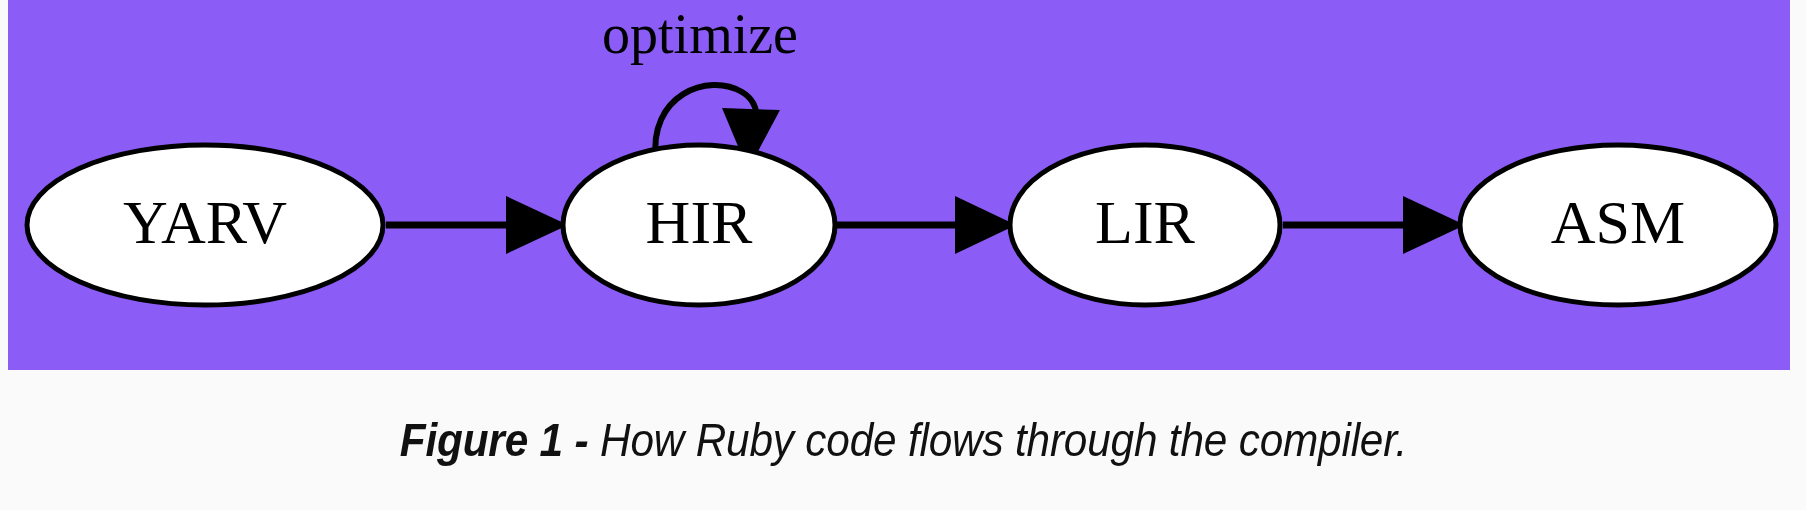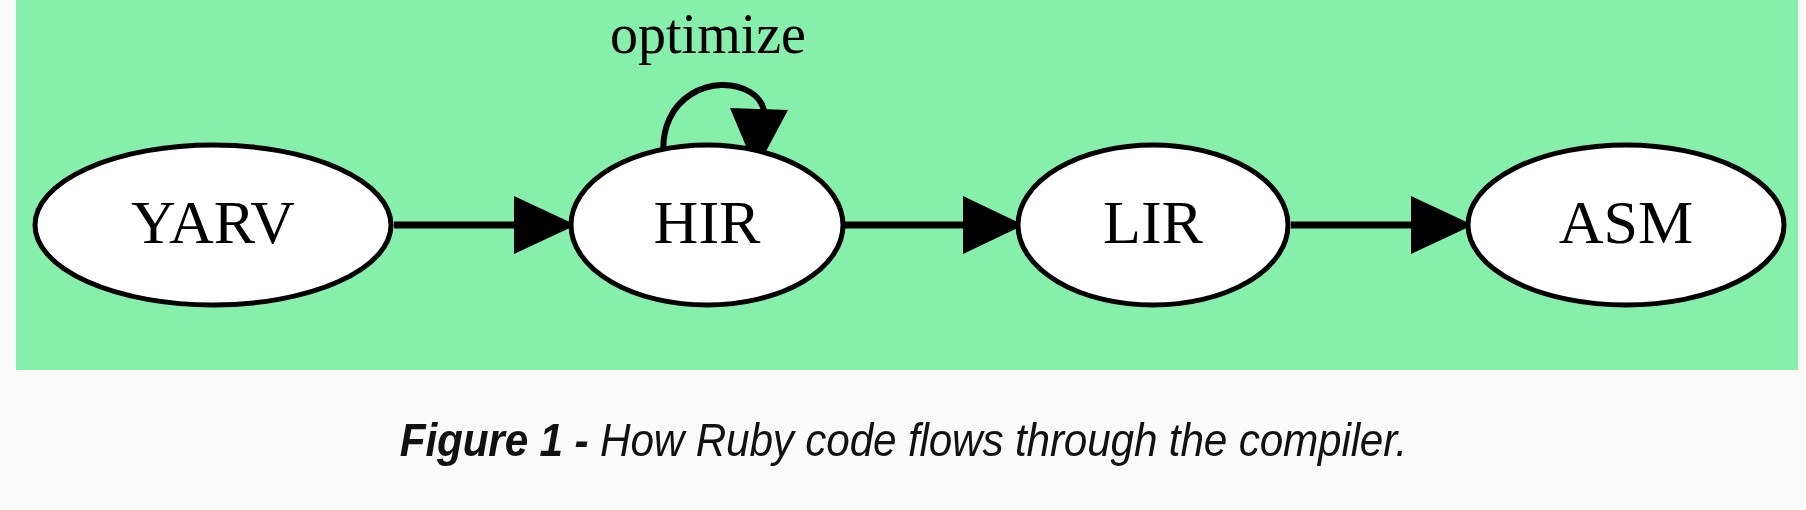--- a/index.html
+++ b/index.html
@@ -14,25 +14,25 @@
     font-family: "Liberation Sans", sans-serif;
   }
   #figure-root {
     position: relative;
     width: 1806px;
     height: 510px;
     background: #fafafa;
   }
   #diagram-panel {
     position: absolute;
-    left: 16px;
+    left: 8px;
     top: 0;
     width: 1782px;
     height: 370px;
-    background: #86efac;
+    background: #8b5cf6;
   }
   #diagram-svg {
     position: absolute;
     left: 0;
     top: 0;
     display: block;
   }
   .node-label {
     font-family: "Liberation Serif", "DejaVu Serif", serif;
     font-size: 62px;

